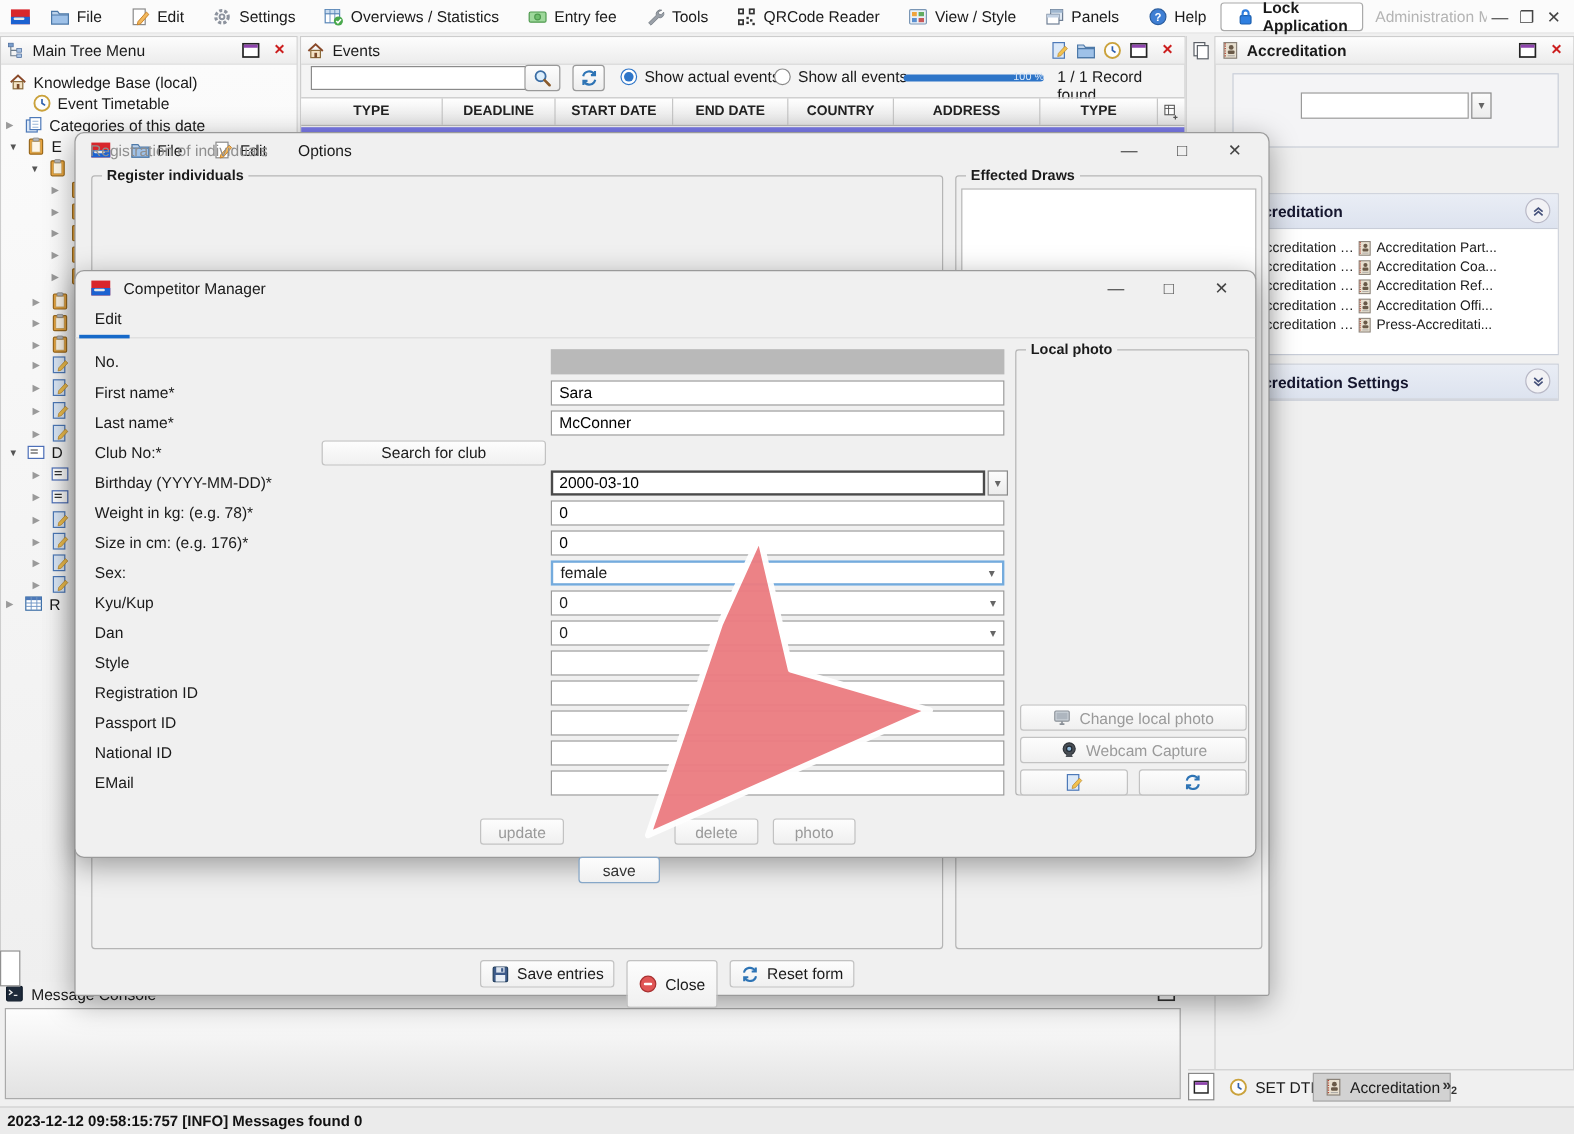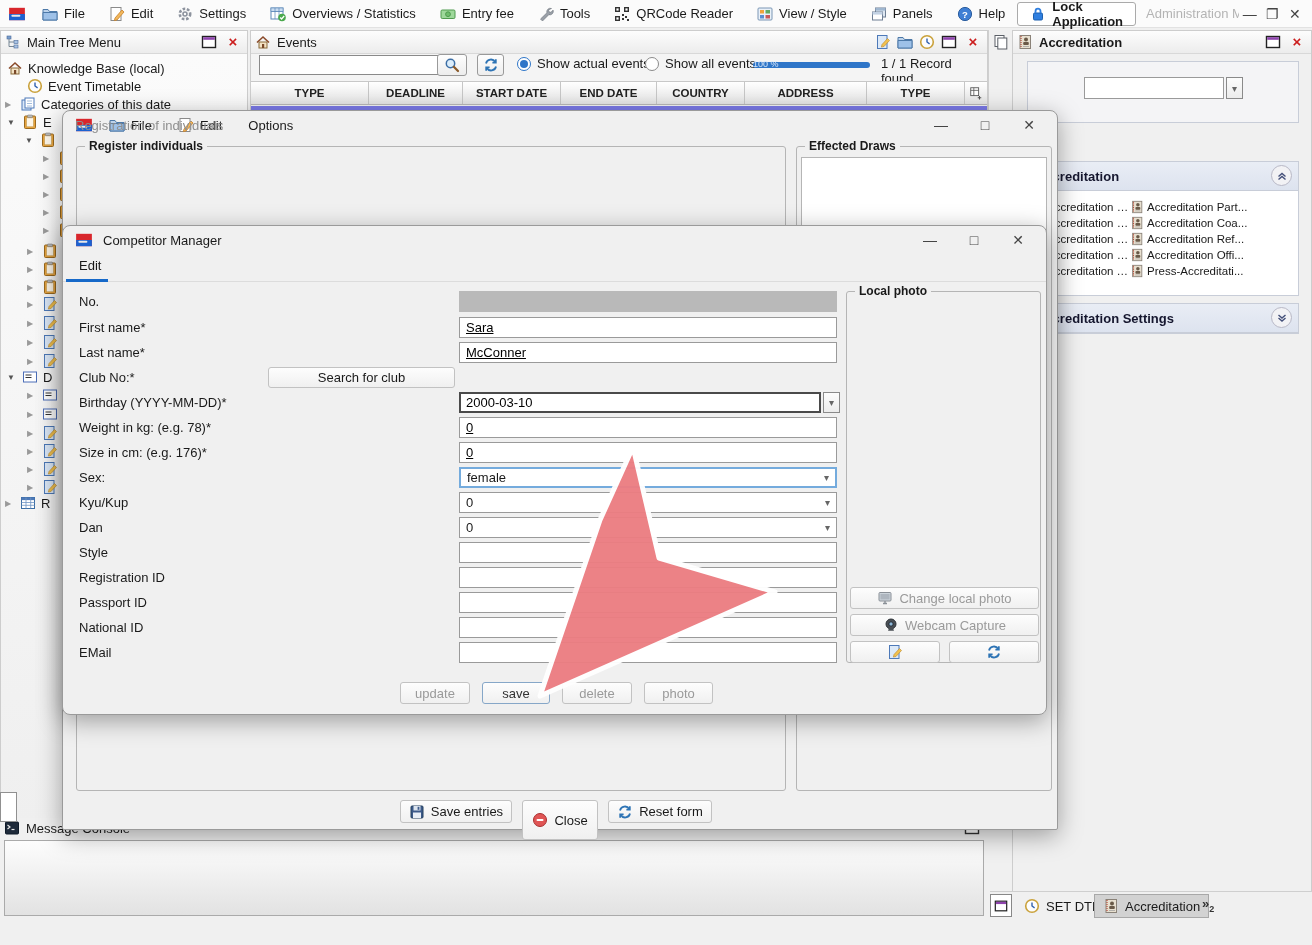--- a/index.html
+++ b/index.html
@@ -40,21 +40,21 @@
                 border:1px solid #cdcdcd;box-sizing:border-box;}
   .ev-tools{position:absolute;left:0;top:22px;width:100%;height:28px;}
   .ev-search{position:absolute;left:8px;top:2px;width:172px;height:18px;border:1px solid #8a8a8a;background:#fff;font:13px "Liberation Sans",sans-serif;padding:0 4px;}
   .sqbtn{position:absolute;top:1px;height:22px;background:linear-gradient(#fefefe,#ededed);border:1px solid #9a9a9a;border-radius:3px;
          display:flex;align-items:center;justify-content:center;box-sizing:border-box;}
   .radio{position:absolute;top:3px;display:flex;align-items:center;gap:6px;}
   .rdot{width:14px;height:14px;border-radius:50%;background:#fff;border:1px solid #8a8a8a;box-sizing:border-box;position:relative;}
   .rdot.sel{border:1px solid #2e75c8;}
   .rdot.sel::after{content:"";position:absolute;left:2px;top:2px;width:8px;height:8px;border-radius:50%;background:#2e75c8;}
   .pbar{position:absolute;left:502px;top:9px;width:117px;height:6px;border-radius:3px;background:#2e75c8;}
-  .pbar span{position:absolute;left:0;right:0;top:-3px;text-align:left;font-size:9px;color:#d7e6f8;}
+  .pbar span{position:absolute;left:0;right:0;top:-3px;text-align:right;font-size:9px;color:#d7e6f8;}
   .recfound{position:absolute;left:630px;top:3px;font-size:13px;}
   .ev-header{position:absolute;left:0;top:50px;width:100%;height:24px;display:flex;
              background:linear-gradient(#ffffff,#e4e4e4);border-top:1px solid #c8c8c8;border-bottom:1px solid #b8b8b8;box-sizing:border-box;}
   .ev-header .col{border-right:1px solid #c6c6c6;display:flex;align-items:center;justify-content:center;
                   font-size:11.5px;font-weight:600;color:#222;box-sizing:border-box;}
   .ev-selrow{position:absolute;left:0;top:75px;width:100%;height:26px;background:#7b7ae8;}
 
   
   .right-strip{position:absolute;left:988px;top:30px;width:24px;height:862px;background:#f0f0f0;
                border-left:1px solid #cfcfcf;box-sizing:border-box;display:flex;justify-content:center;padding-top:4px;}
@@ -102,35 +102,35 @@
   .btn{display:flex;align-items:center;justify-content:center;gap:6px;background:linear-gradient(#fdfdfd,#f0f0f0);
        border:1px solid #c2c2c2;border-radius:3px;box-sizing:border-box;font-size:13px;}
 
   
   .cw-menu{position:absolute;left:0;top:28px;width:100%;height:28px;border-bottom:1px solid #dcdcdc;box-sizing:border-box;}
   .cw-menu .mlabel{position:absolute;left:16px;top:4px;}
   .cw-menu .bluebar{position:absolute;left:3px;bottom:-1px;width:42px;height:3px;background:#1669c9;}
   .frow{position:absolute;left:0;width:780px;height:21px;}
   .flabel{position:absolute;left:16px;top:0;line-height:21px;font-size:13px;}
   .fctl{position:absolute;left:396px;width:378px;height:21px;box-sizing:border-box;}
-  input.tin{border:1px solid #9a9a9a;background:#fff;font:13px "Liberation Sans",sans-serif;padding:0 6px;box-sizing:border-box;width:100%;height:100%;text-decoration:underline;}
+  input.tin{border:1px solid #9a9a9a;background:#fff;font:13px "Liberation Sans",sans-serif;padding:0 6px;box-sizing:border-box;width:100%;height:100%;}
   .fctl.disabled{background:#b9b9b9;}
   input.tin.ro{color:#9a9a9a;background:#fafafa;}
   .combo{position:absolute;left:396px;width:378px;height:21px;border:1px solid #9a9a9a;background:#fff;box-sizing:border-box;
          display:flex;align-items:center;padding:0 6px;}
   .combo .val{flex:1;}
   .caret{color:#666;font-size:10px;}
   .combo.focus{border:2px solid #74abdd;}
   .clubbtn{position:absolute;left:205px;top:0;width:187px;height:21px;}
   .datein{position:absolute;left:396px;width:362px;height:21px;border:2px solid #4a4a4a;background:#fff;box-sizing:border-box;
           font:13px "Liberation Sans",sans-serif;padding:0 5px;}
   .dropbtn{position:absolute;left:760px;top:0;width:17px;height:21px;border:1px solid #8a8a8a;background:linear-gradient(#fcfcfc,#ececec);
            box-sizing:border-box;display:flex;align-items:center;justify-content:center;font-size:9px;color:#333;}
   .abtn{position:absolute;height:22px;color:#9a9a9a;}
-  .abtn.save{color:#333;border:1px solid #86a7c8;}
+  .abtn.save{color:#333;border:1px solid #86a7c8;margin-top:32px;}
   .photo-group{left:783px;top:65px;width:195px;height:372px;}
   .pg-btn{position:absolute;left:3px;width:189px;height:22px;color:#9a9a9a;}
 
   .arrow-overlay{position:absolute;left:0;top:0;z-index:90;pointer-events:none;}
 </style>
 </head>
 <body>
 
 <div id="screen">
 
@@ -853,20 +853,23 @@
     </div>
     <span class="console-max icon">
         <svg viewBox="0 0 16 16">
           <rect x="1.5" y="2.5" width="13" height="11" fill="#fff" stroke="#333" stroke-width="1.4"></rect>
           <path d="M1.5 5h13" stroke="#333" stroke-width="1"></path>
         </svg>
       </span>
     <div class="console-body"></div>
   </div>
 
+  <div class="statusbar">
+    <span>2023-12-12 09:58:15:757 [INFO] Messages found 0</span>
+  </div>
 
   <div class="corner-box"></div>
 
   <div class="fwin reg-window">
     <div class="fw-title">
       <span class="fw-title center">Registration of individuals</span>
       <span class="icon icon18">
           <svg viewBox="0 0 16 16">
             <rect x="1" y="2.5" width="14" height="11" fill="#d8262c"></rect>
             <rect x="1" y="8" width="14" height="5.5" fill="#1c62d1"></rect>

